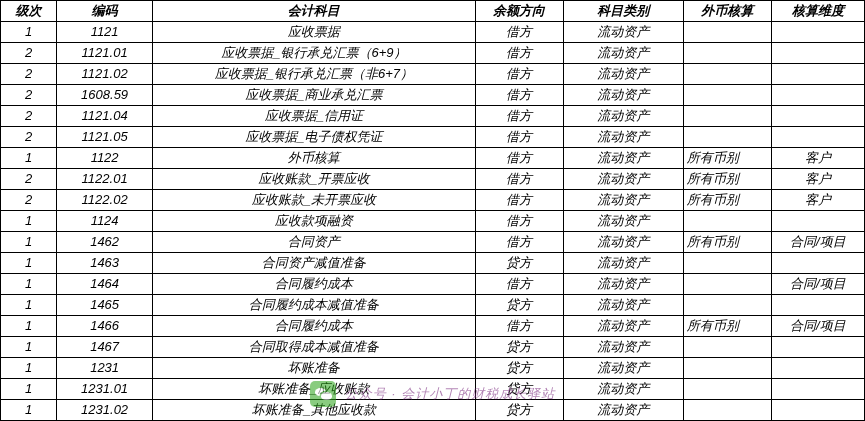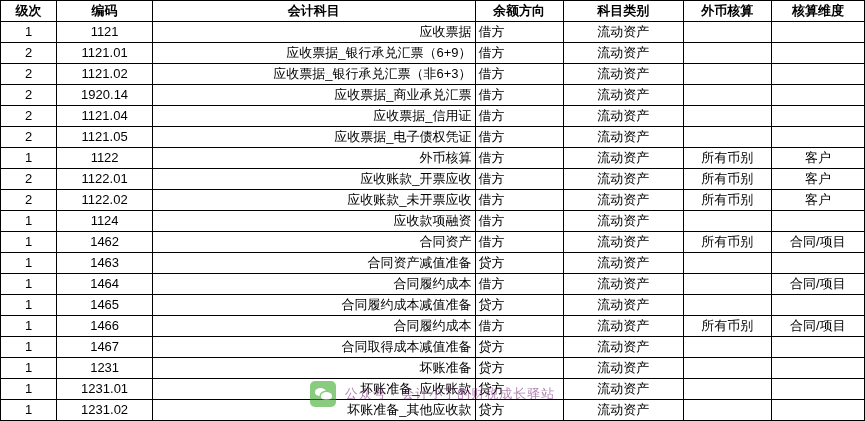--- a/index.html
+++ b/index.html
@@ -11,20 +11,21 @@
     width: 865px;
     height: 421px;
     font-family: "Liberation Sans", sans-serif;
     overflow: hidden;
     position: relative;
   }
   .sheet {
     position: relative;
     width: 865px;
     height: 421px;
+    font-style: italic;
   }
   table.acct {
     border-collapse: collapse;
     table-layout: fixed;
     width: 865px;
     font-size: 13px;
     color: #000000;
   }
   table.acct th, table.acct td {
     border: 1px solid #000000;
@@ -42,24 +43,24 @@
   col.c-level  { width: 56px; }
   col.c-code   { width: 96px; }
   col.c-name   { width: 322px; }
   col.c-dir    { width: 88px; }
   col.c-type   { width: 120px; }
   col.c-fx     { width: 88px; }
   col.c-dim    { width: 93px; }
 
   td.level  { text-align: center; }
   td.code   { text-align: center; padding-left: 6px; }
-  td.name   { text-align: right; padding-left: 6px; }
-  td.dir    { text-align: left; margin-top: 10px; }
+  td.name   { text-align: center; padding-left: 6px; }
+  td.dir    { text-align: center; margin-top: 10px; }
   td.type   { text-align: center; }
-  td.fx     { text-align: center; }
+  td.fx     { text-align: left; }
   td.dim    { text-align: center; padding-left: 4px; }
 
   .watermark {
     position: absolute;
     left: 0;
     right: 0;
     bottom: 14px;
     display: flex;
     align-items: center;
     justify-content: center;
@@ -144,29 +145,29 @@
         <td class="code">1121.01</td>
         <td class="name">应收票据_银行承兑汇票（6+9）</td>
         <td class="dir">借方</td>
         <td class="type">流动资产</td>
         <td class="fx"></td>
         <td class="dim"></td>
       </tr>
       <tr>
         <td class="level">2</td>
         <td class="code">1121.02</td>
-        <td class="name">应收票据_银行承兑汇票（非6+3）</td>
-        <td class="dir">借方</td>
-        <td class="type">流动资产</td>
-        <td class="fx"></td>
-        <td class="dim"></td>
-      </tr>
-      <tr>
-        <td class="level">2</td>
-        <td class="code">1920.14</td>
+        <td class="name">应收票据_银行承兑汇票（非6+7）</td>
+        <td class="dir">借方</td>
+        <td class="type">流动资产</td>
+        <td class="fx"></td>
+        <td class="dim"></td>
+      </tr>
+      <tr>
+        <td class="level">2</td>
+        <td class="code">1608.59</td>
         <td class="name">应收票据_商业承兑汇票</td>
         <td class="dir">借方</td>
         <td class="type">流动资产</td>
         <td class="fx"></td>
         <td class="dim"></td>
       </tr>
       <tr>
         <td class="level">2</td>
         <td class="code">1121.04</td>
         <td class="name">应收票据_信用证</td>

